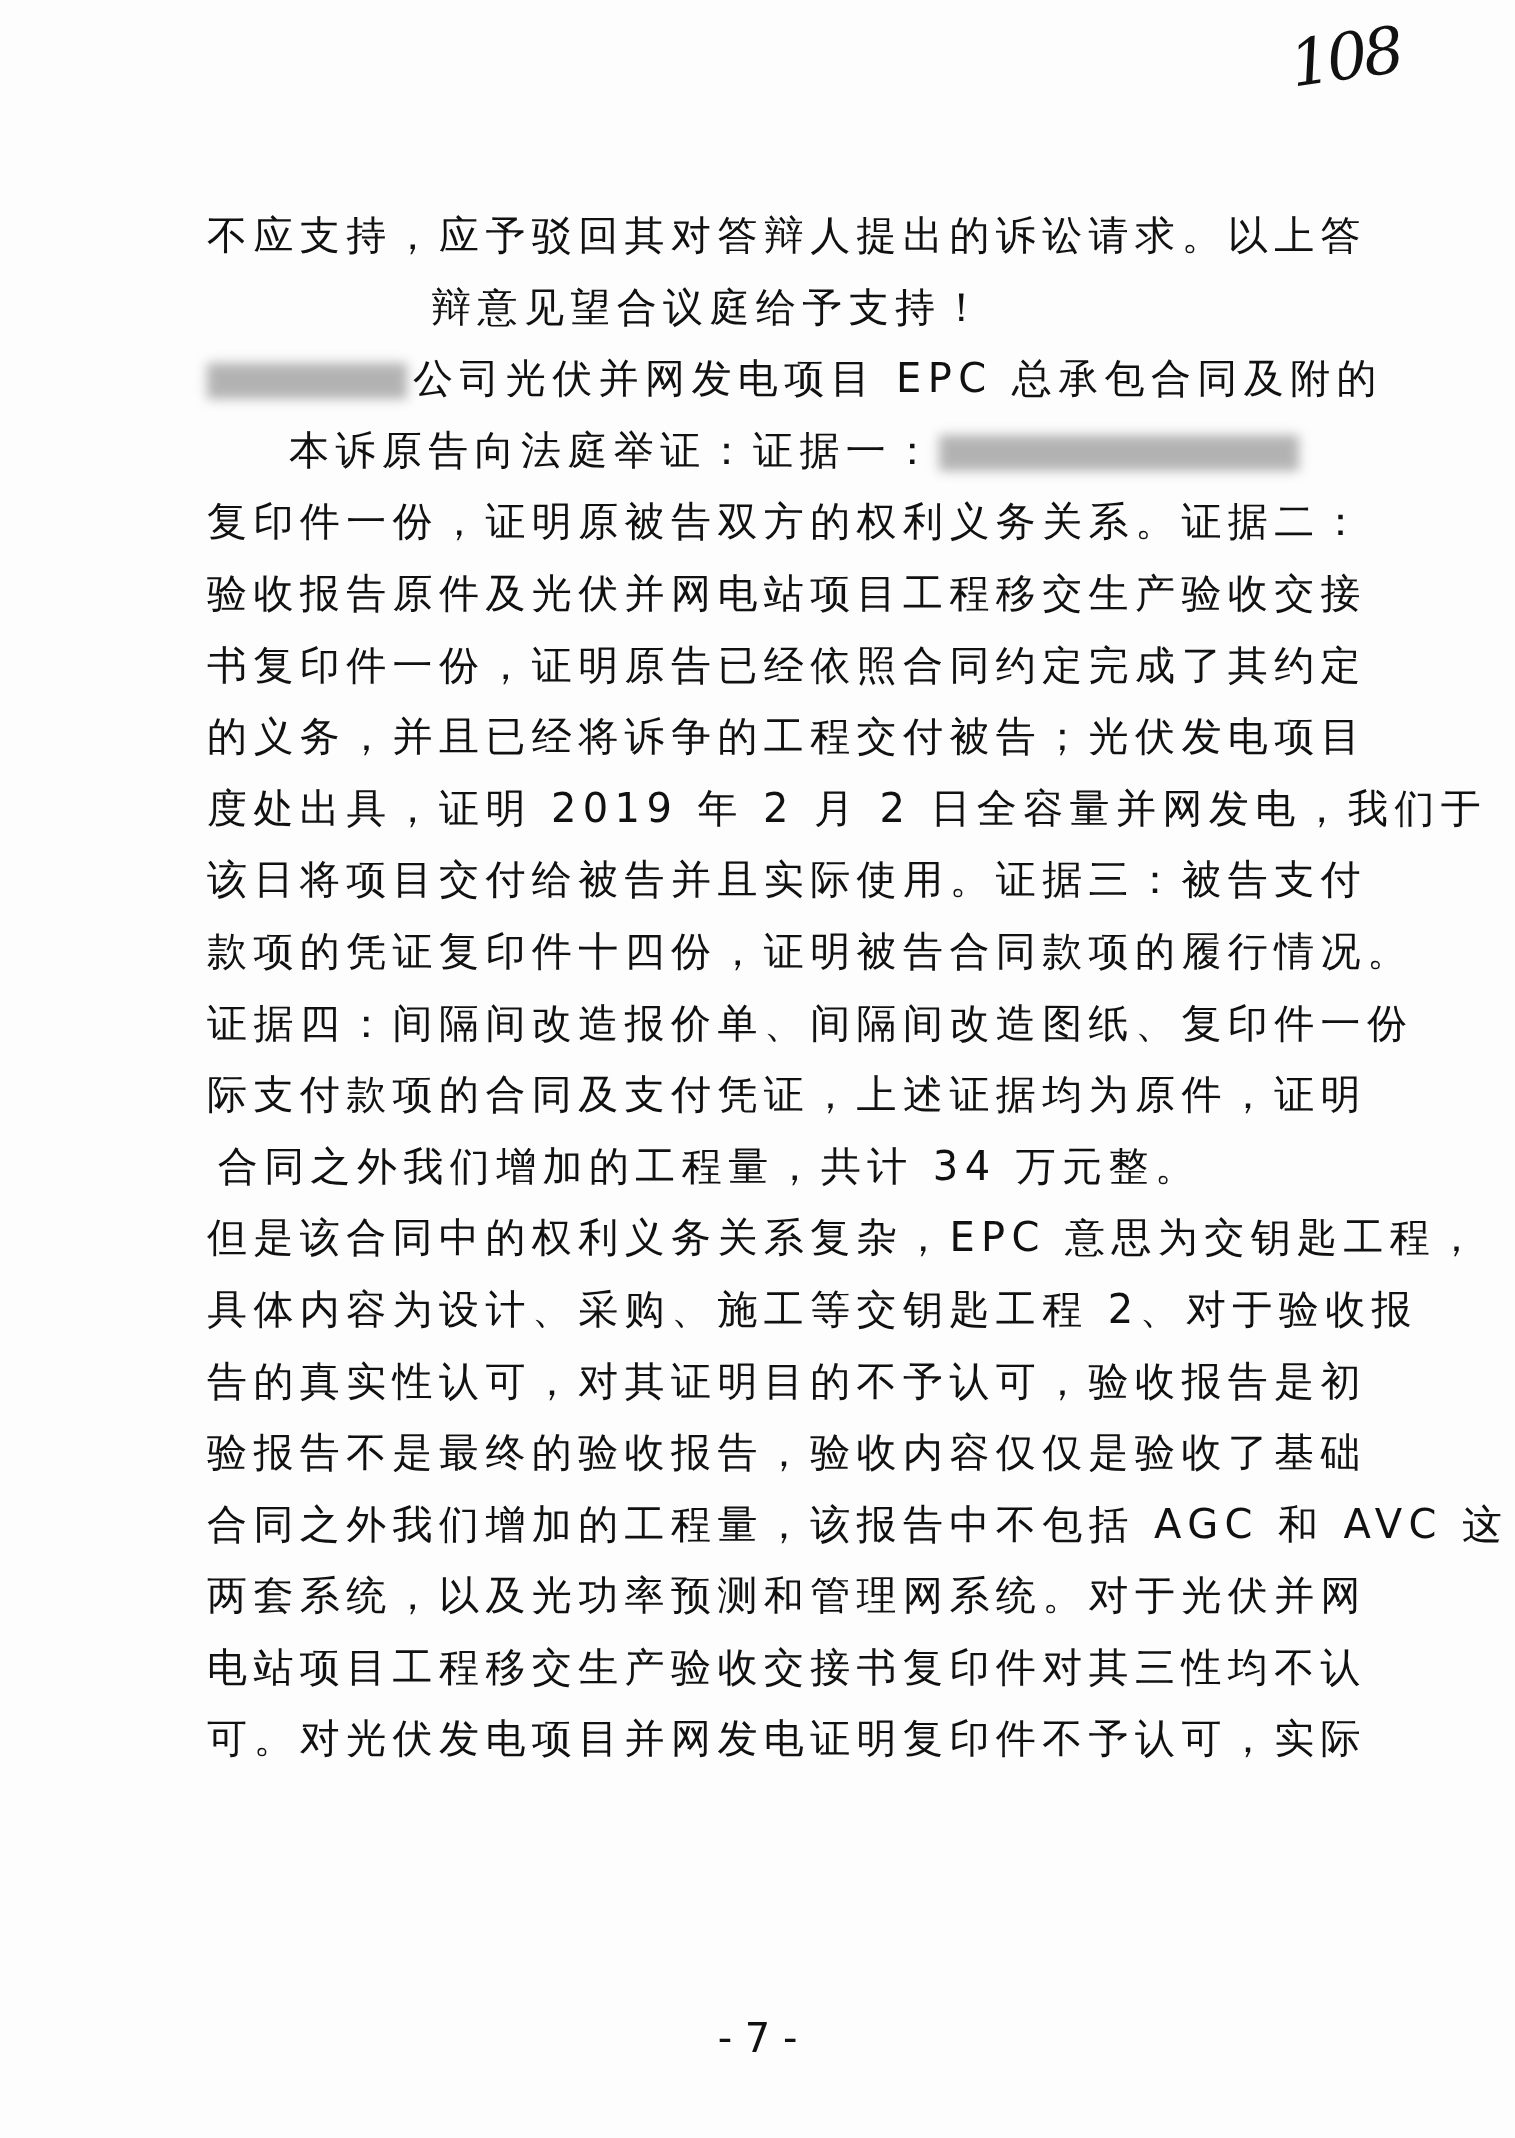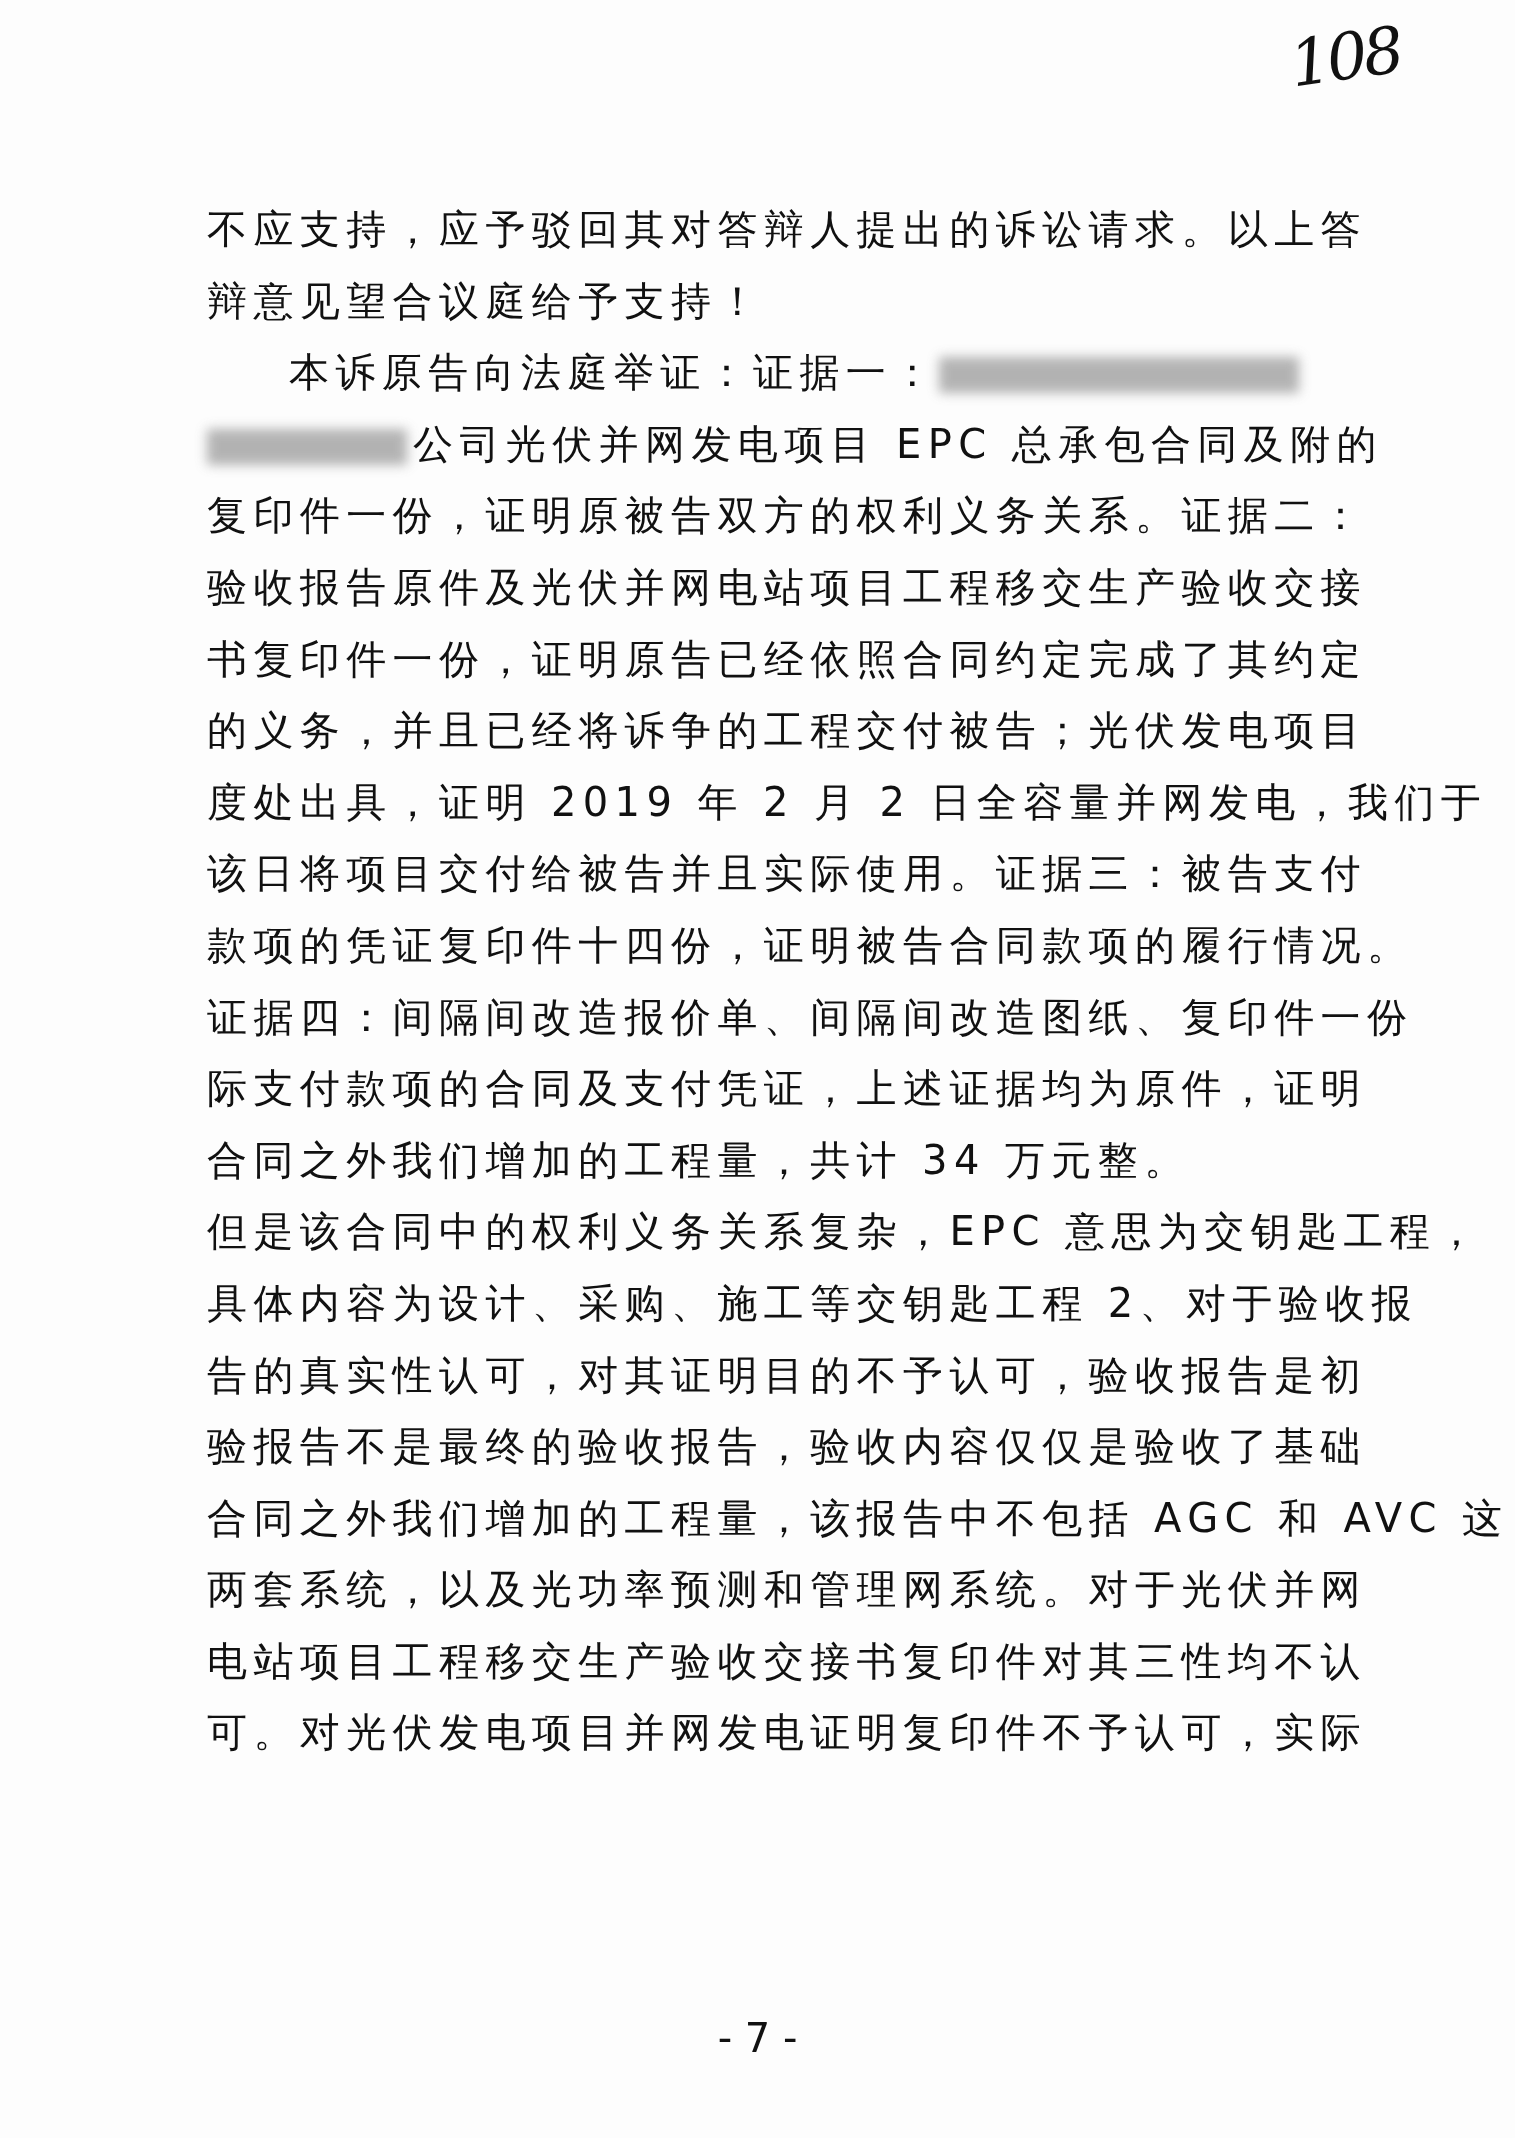--- a/index.html
+++ b/index.html
@@ -1,35 +1,35 @@
 <!DOCTYPE html>
 <html><head>
 <meta charset="utf-8">
 <style>
   html,body{margin:0;padding:0;}
   body{width:1515px;height:2138px;background:#fdfdfd;position:relative;overflow:hidden;
     font-family:"DejaVu Sans","Liberation Sans",sans-serif;color:#111;}
   .handnum{position:absolute;left:1290px;top:20px;font-family:"DejaVu Serif",serif;font-style:italic;
     font-size:64px;color:#111;transform:rotate(-8deg);letter-spacing:-4px;}
-  .body{position:absolute;left:207px;top:194px;width:1005px;}
+  .body{position:absolute;left:207px;top:200px;width:1005px;text-align:center;}
   .line{height:71.6px;line-height:71.6px;font-size:40px;white-space:nowrap;letter-spacing:6.4px;}
   .indent{padding-left:82px;}
   .blur{display:inline-block;background:#9a9a9a;filter:blur(6px);height:36px;vertical-align:middle;opacity:.75;}
   .pagenum{position:absolute;left:0;width:1515px;top:2015px;text-align:center;font-size:40px;}
 </style>
 </head>
 <body>
 
 <div class="handnum">108</div>
 
 <div class="body">
   <div class="line">不应支持，应予驳回其对答辩人提出的诉讼请求。以上答</div>
   <div class="line">辩意见望合议庭给予支持！</div>
+  <div class="line"><span class="blur" style="width:200px;margin-right:6px"></span><span>公司光伏并网发电项目 EPC 总承包合同及附的</span></div>
   <div class="line indent"><span>本诉原告向法庭举证：证据一：</span><span class="blur" style="width:360px"></span></div>
-  <div class="line"><span class="blur" style="width:200px;margin-right:6px"></span><span>公司光伏并网发电项目 EPC 总承包合同及附的</span></div>
   <div class="line">复印件一份，证明原被告双方的权利义务关系。证据二：</div>
   <div class="line">验收报告原件及光伏并网电站项目工程移交生产验收交接</div>
   <div class="line">书复印件一份，证明原告已经依照合同约定完成了其约定</div>
   <div class="line">的义务，并且已经将诉争的工程交付被告；光伏发电项目</div>
   <div class="line">度处出具，证明 2019 年 2 月 2 日全容量并网发电，我们于</div>
   <div class="line">该日将项目交付给被告并且实际使用。证据三：被告支付</div>
   <div class="line">款项的凭证复印件十四份，证明被告合同款项的履行情况。</div>
   <div class="line">证据四：间隔间改造报价单、间隔间改造图纸、复印件一份</div>
   <div class="line">际支付款项的合同及支付凭证，上述证据均为原件，证明</div>
   <div class="line">合同之外我们增加的工程量，共计 34 万元整。</div>

